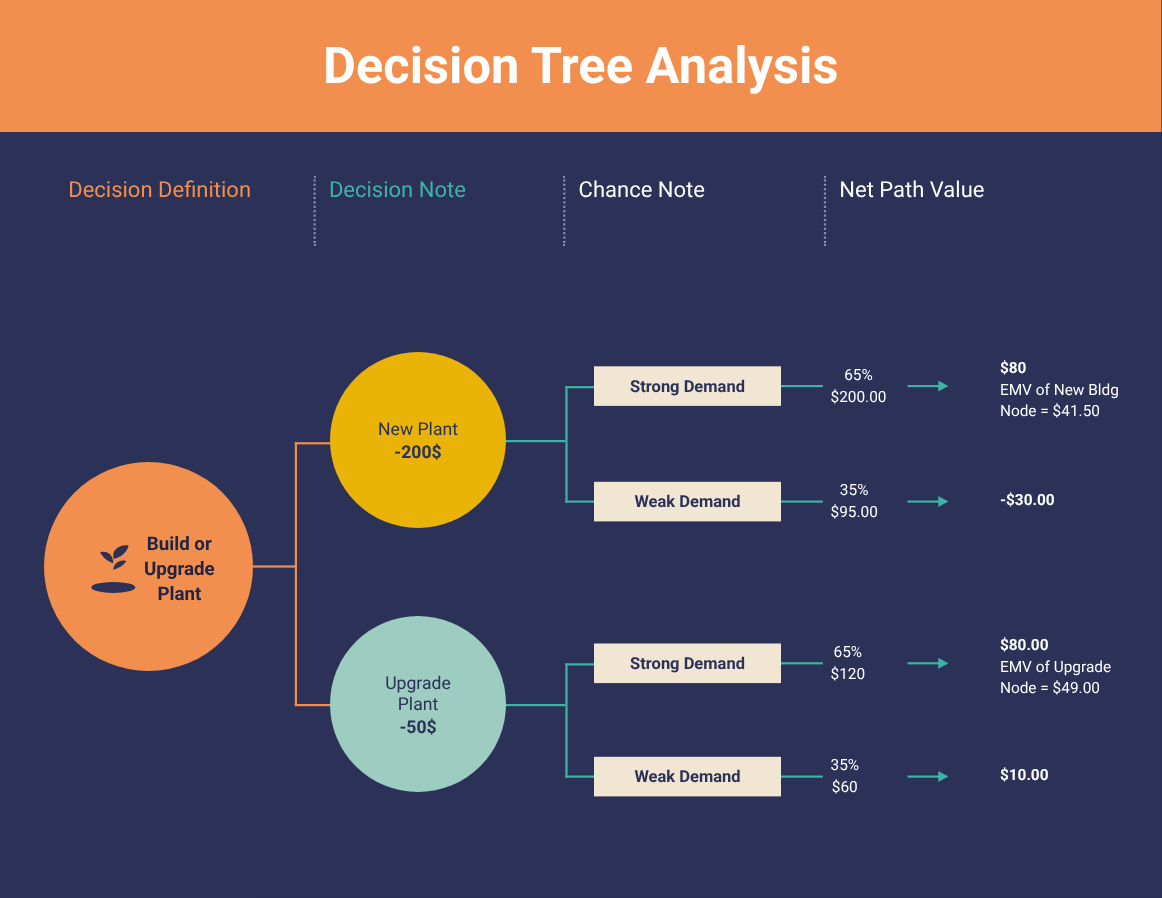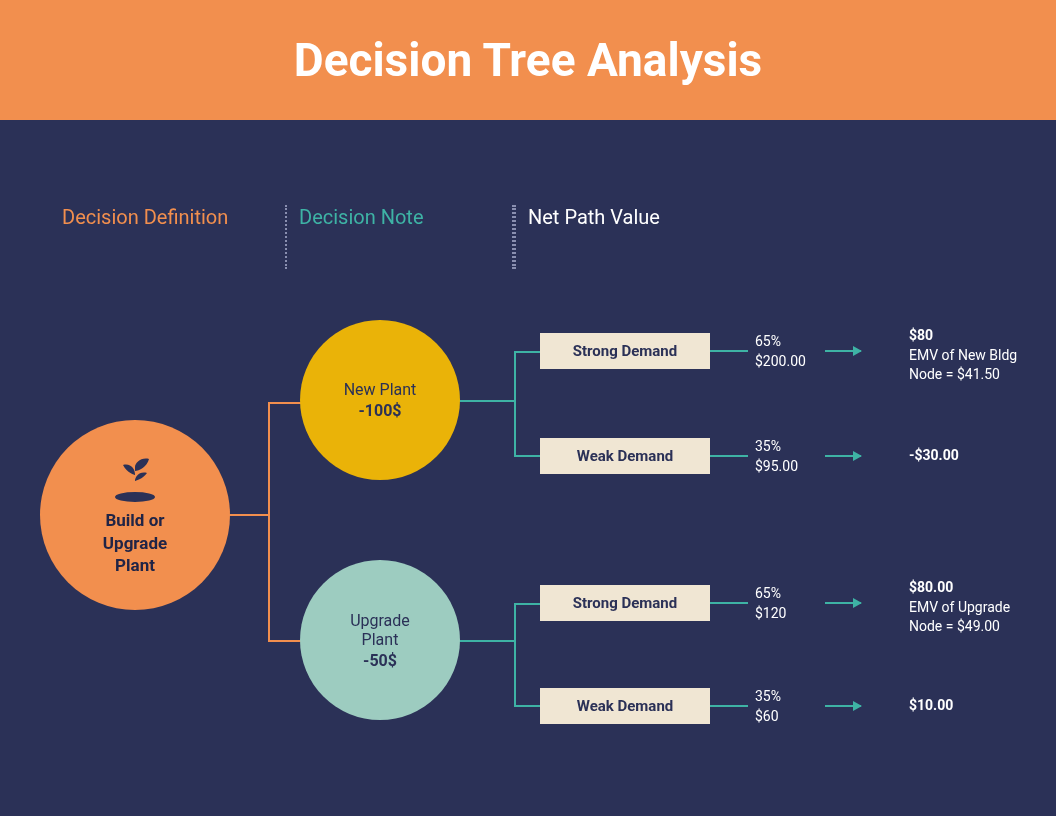--- a/index.html
+++ b/index.html
@@ -20,21 +20,20 @@
 }
 .header h1 {
   color: #fff;
   font-size: 46px;
   font-weight: 700;
 }
 .column-headers {
   display: flex;
   padding: 40px 50px 0 50px;
   align-items: flex-start;
-  margin-top: 45px;
 }
 .col {
   font-size: 20px;
   padding: 0 12px;
 }
 .col1 { color: #f28f4e; flex: 0 0 235px; }
 .col2 { color: #3eb3a5; flex: 0 0 225px; }
 .col3 { color: #ffffff; flex: 0 0 235px; }
 .col4 { color: #ffffff; flex: 0 0 240px; }
 .divider {
@@ -50,21 +49,21 @@
 }
 .root-circle {
   position: absolute;
   left: 40px;
   top: 160px;
   width: 190px;
   height: 190px;
   background: #f28f4e;
   border-radius: 50%;
   display: flex;
-  flex-direction: column;
+  flex-direction: row;
   align-items: center;
   justify-content: center;
   color: #202446;
 }
 .root-circle .label {
   font-size: 17px;
   font-weight: 700;
   text-align: center;
   line-height: 1.35;
   margin-top: 6px;
@@ -101,20 +100,21 @@
 .cb1 { top: 73px; }
 .cb2 { top: 178px; }
 .cb3 { top: 325px; }
 .cb4 { top: 428px; }
 .chance-val {
   position: absolute;
   left: 755px;
   color: #fff;
   font-size: 14px;
   line-height: 1.4;
+  text-align: center;
 }
 .chance-val .pct { display: block; }
 .chance-val .amt { display: block; font-weight: 400; }
 .cv1 { top: 72px; }
 .cv2 { top: 177px; }
 .cv3 { top: 324px; }
 .cv4 { top: 427px; }
 .arrow {
   position: absolute;
   left: 825px;
@@ -213,20 +213,21 @@
 
 <div class="header">
   <h1>Decision Tree Analysis</h1>
 </div>
 
 <div class="column-headers">
   <div class="col col1">Decision Definition</div>
   <div class="divider"></div>
   <div class="col col2">Decision Note</div>
   <div class="divider"></div>
+  <div class="col col3">Chance Note</div>
   <div class="divider"></div>
   <div class="col col4">Net Path Value</div>
 </div>
 
 <div class="diagram">
 
   <div class="conn c-root-h"></div>
   <div class="conn c-root-v"></div>
   <div class="conn c-root-up"></div>
   <div class="conn c-root-dn"></div>
@@ -246,21 +247,21 @@
   <div class="root-circle">
     <svg width="56" height="50" viewBox="0 0 56 50">
       <path fill="#2b3157" d="M28 40 C28 40 28 18 28 14 C28 10 34 4 42 6 C40 14 32 18 28 18 M28 22 C28 22 20 20 16 12 C24 10 28 16 28 22 M28 28 C28 28 36 26 40 20 C32 18 28 24 28 28"></path>
       <ellipse cx="28" cy="44" rx="20" ry="5" fill="#2b3157"></ellipse>
     </svg>
     <div class="label">Build or<br>Upgrade<br>Plant</div>
   </div>
 
   <div class="node-circle new-plant">
     <div class="nm">New Plant</div>
-    <div class="cost">-100$</div>
+    <div class="cost">-200$</div>
   </div>
   <div class="node-circle upgrade-plant">
     <div class="nm">Upgrade<br>Plant</div>
     <div class="cost">-50$</div>
   </div>
 
   <div class="chance-box cb1">Strong Demand</div>
   <div class="chance-box cb2">Weak Demand</div>
   <div class="chance-box cb3">Strong Demand</div>
   <div class="chance-box cb4">Weak Demand</div>

